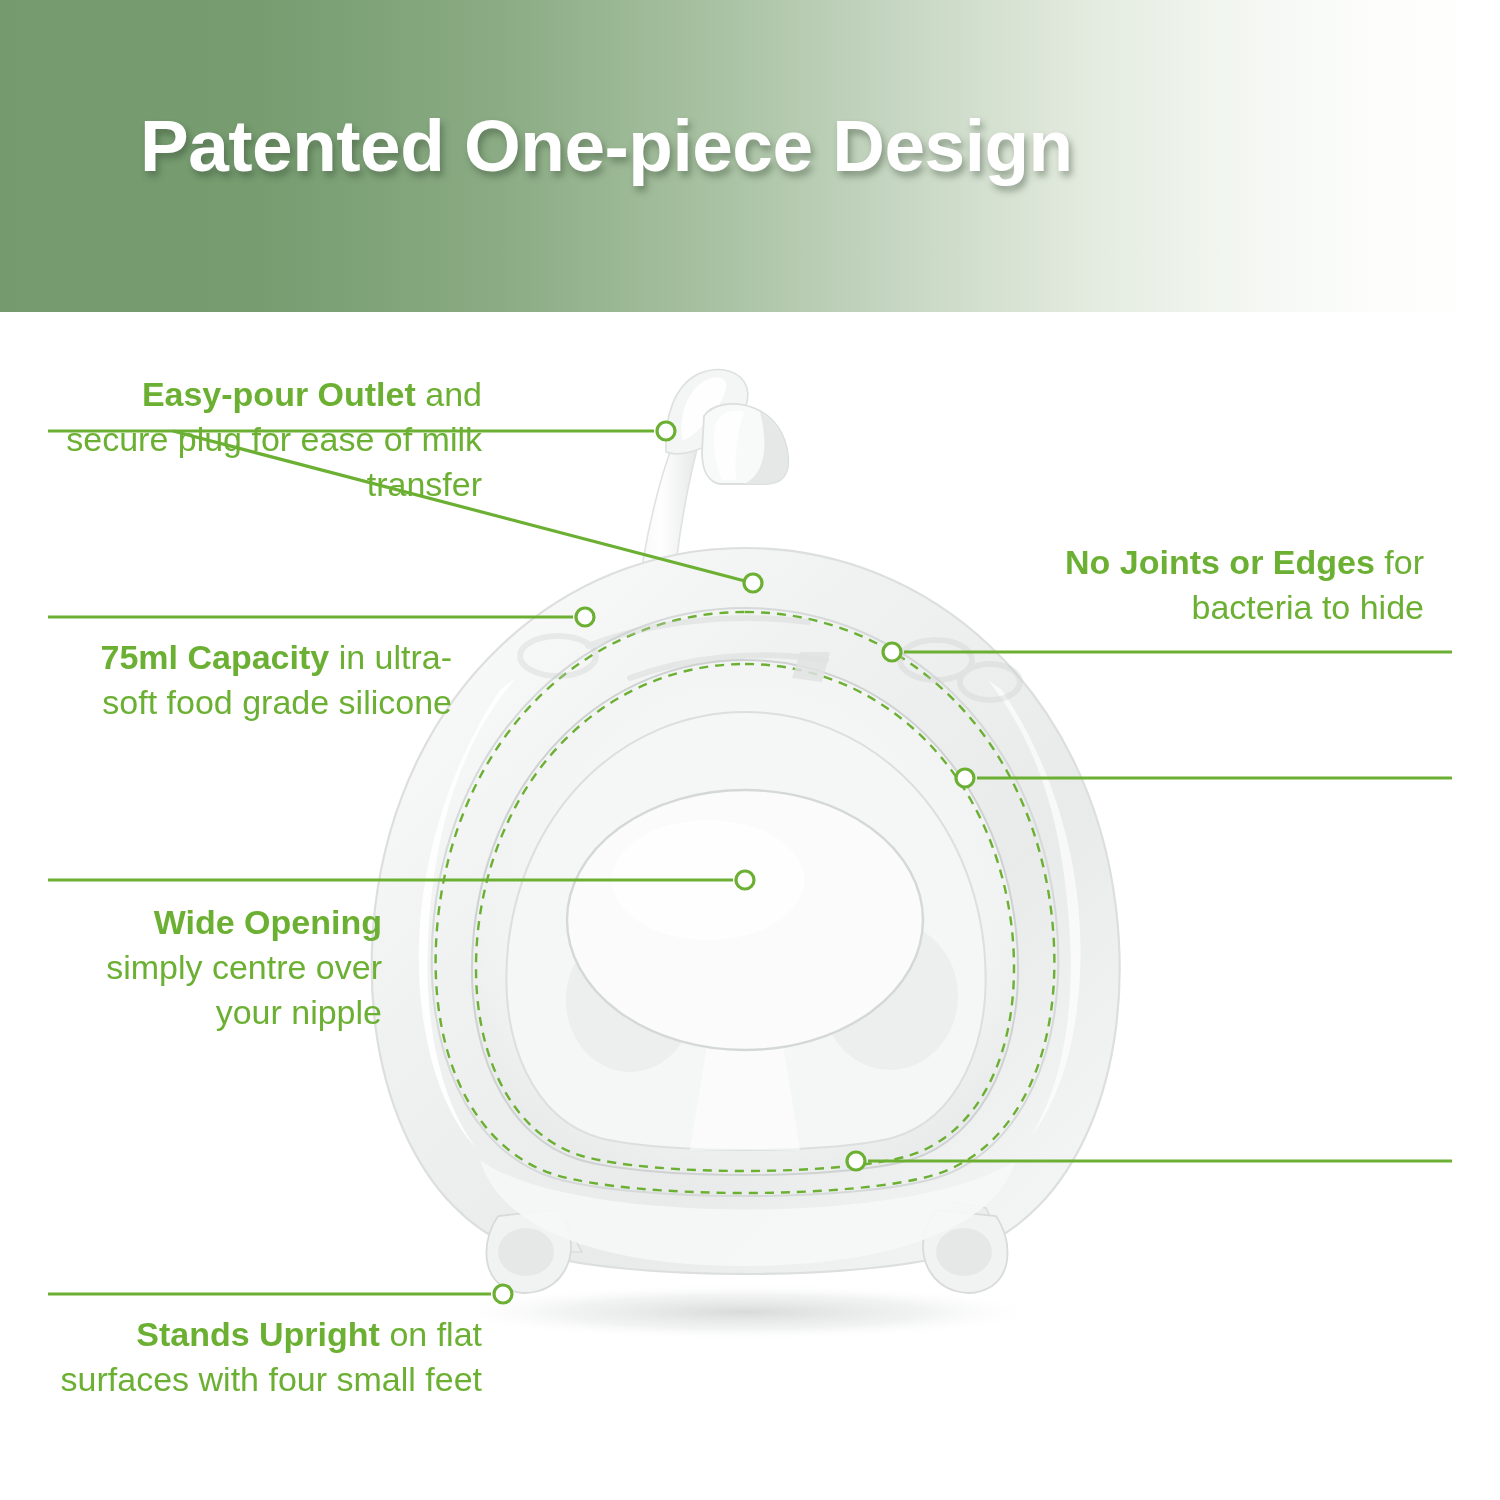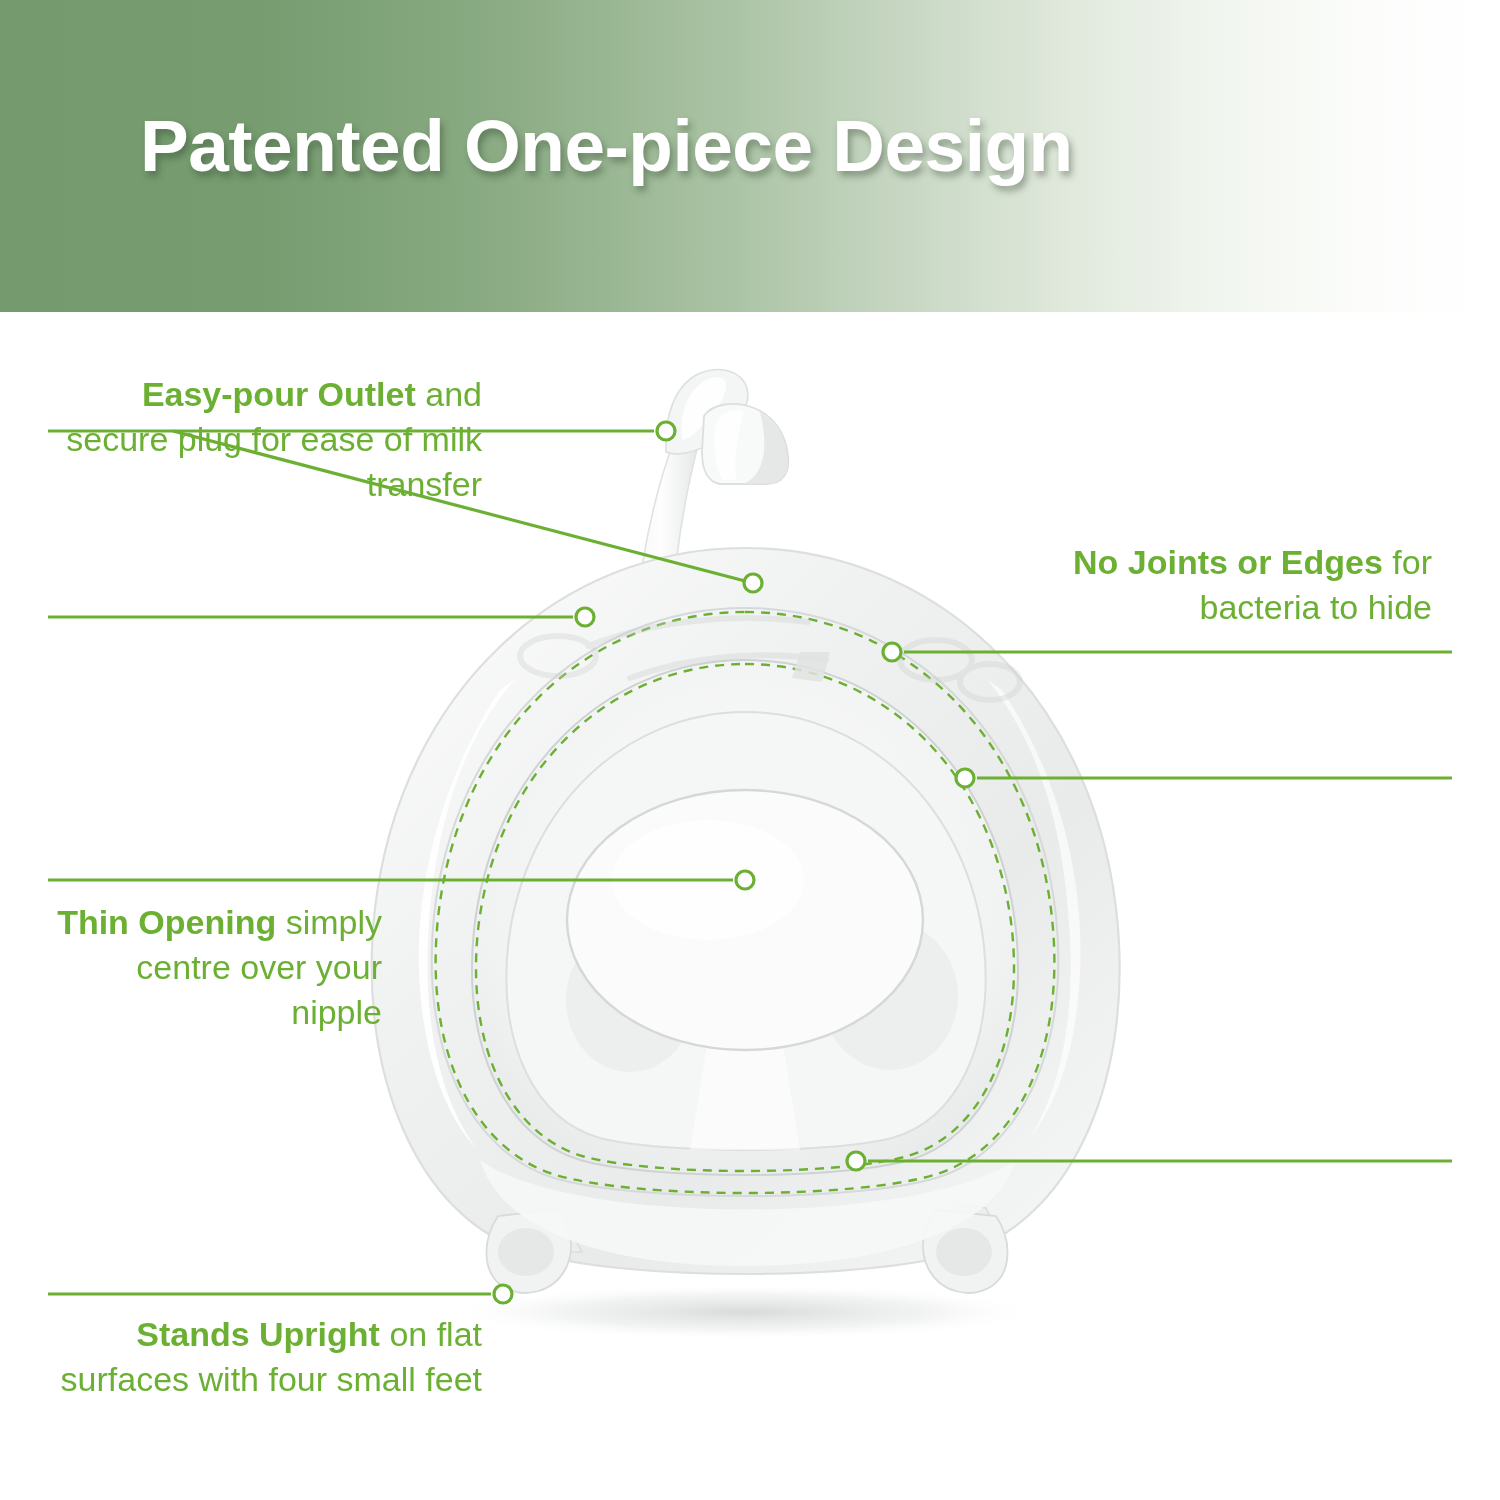--- a/index.html
+++ b/index.html
@@ -7,21 +7,20 @@
     padding: 0;
     background: #ffffff;
   }
   #page {
     position: relative;
     width: 1472px;
     height: 1500px;
     background: #ffffff;
     overflow: hidden;
     font-family: "Liberation Sans", sans-serif;
-    padding-left: 8px;
   }
 
   
   #header-banner {
     position: absolute;
     left: 0; top: 0;
     width: 1500px;
     height: 312px;
     background: linear-gradient(to right,
         #749a6e 0%,
@@ -228,23 +227,27 @@
       <path d="M1452,1161 L868,1161"></path>
       <circle cx="856" cy="1161" r="9" fill="#ffffff" stroke="#6cb033" stroke-width="3.2"></circle>
     </g>
   </svg>
 
   <div class="callout left" style="left:52px; top:372px; width:430px;">
     <b>Easy-pour Outlet</b> 
     <span>and secure plug for ease of milk transfer</span>
   </div>
 
+  <div class="callout left" style="left:52px; top:635px; width:400px;">
+    <b>75ml Capacity</b> 
+    <span>in ultra-soft food grade silicone</span>
+  </div>
 
   <div class="callout left" style="left:52px; top:900px; width:330px;">
-    <b>Thin Opening</b> 
+    <b>Wide Opening</b> 
     <span>simply centre over your nipple</span>
   </div>
 
   <div class="callout right" style="right:48px; top:540px; width:480px;">
     <b>No Joints or Edges</b> 
     <span>for bacteria to hide</span>
   </div>
 
   <div class="callout left" style="left:52px; top:1312px; width:430px;">
     <b>Stands Upright</b> 

